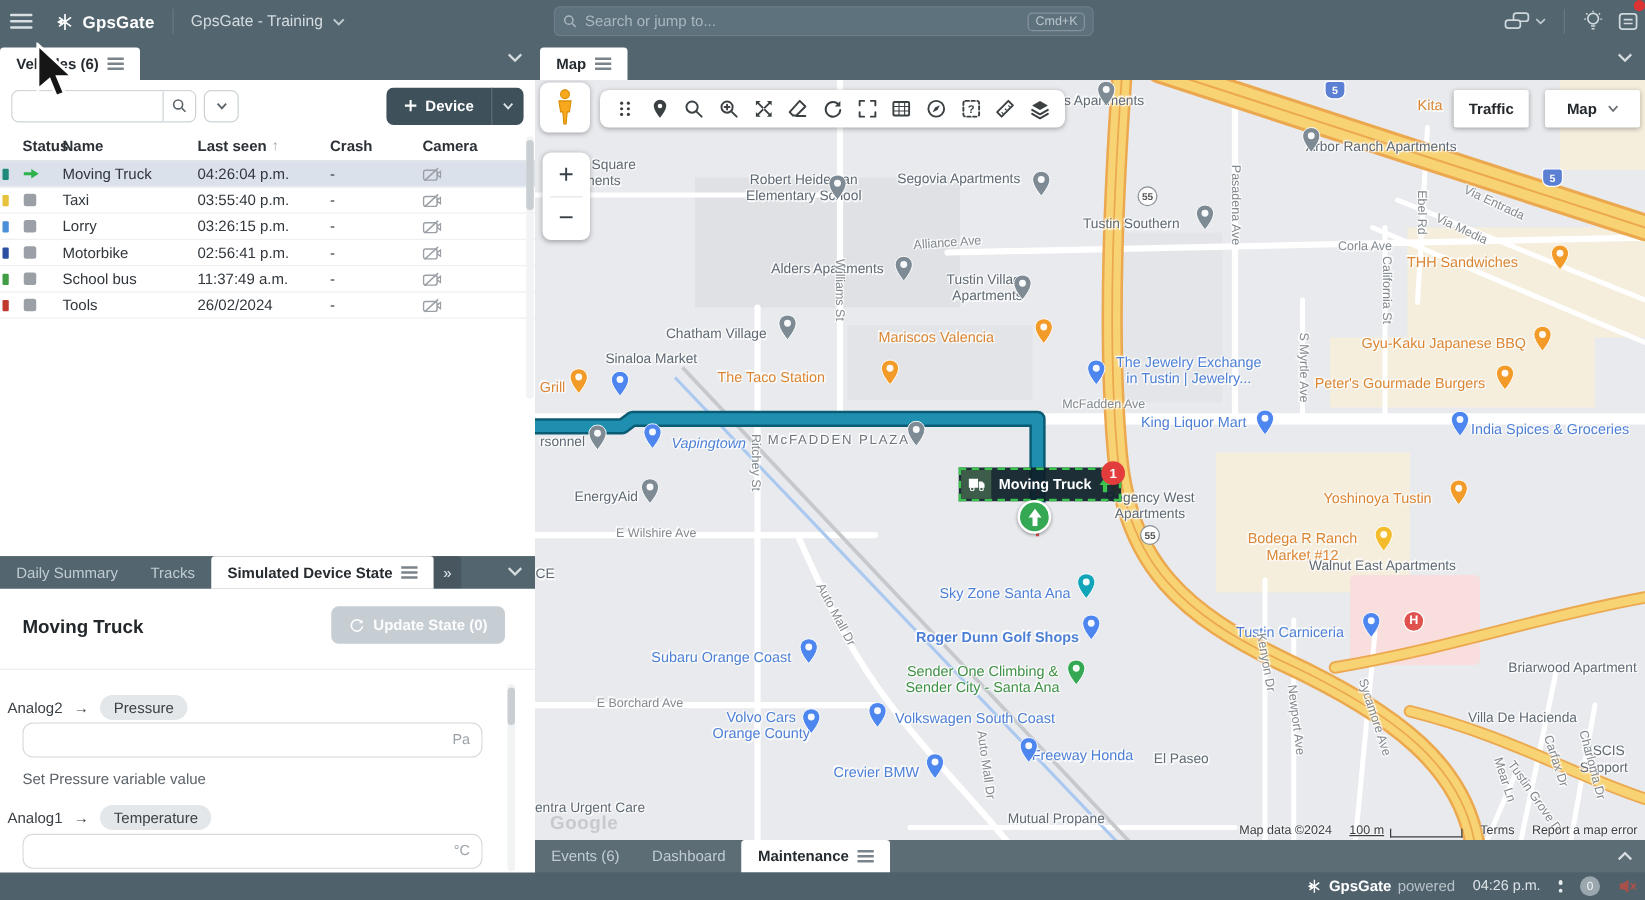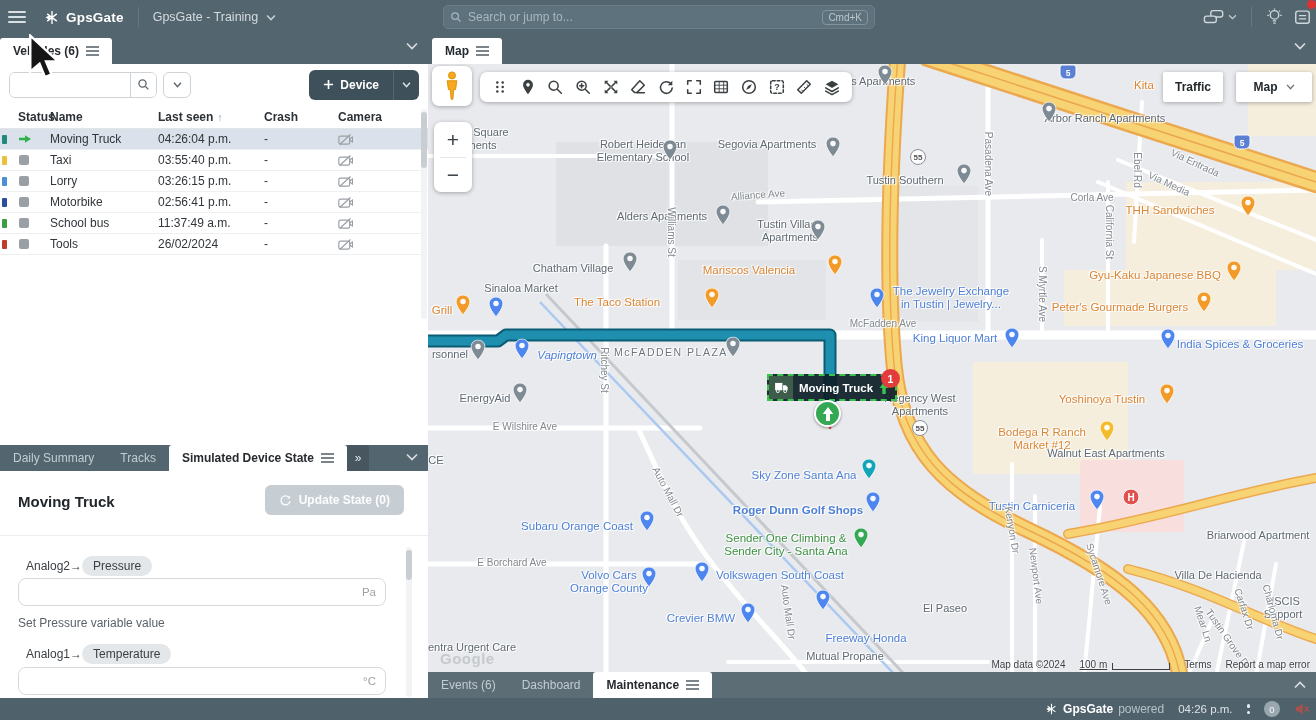--- a/index.html
+++ b/index.html
@@ -63,21 +63,21 @@
   #ltrack{position:absolute;right:1px;top:45px;width:6px;height:210px;background:#f1f3f4;border-radius:3px;}
   #lthumb{position:absolute;right:1px;top:48px;width:6px;height:56px;background:#c9ced3;border-radius:3px;}
 
   
   #detail-tabbar{left:0;top:445px;width:428px;height:26px;}
   #detail-body{position:absolute;left:0;top:471px;width:428px;height:229px;background:#fff;}
   #detail-title{position:absolute;left:18px;top:22px;font-size:15px;font-weight:700;color:#22272b;}
   #update-btn{position:absolute;right:24px;top:14px;height:30px;background:#c6cdd3;border:0;border-radius:6px;color:#fdfdfd;
     font-size:12px;font-weight:600;display:flex;align-items:center;gap:7px;padding:0 14px;cursor:default;}
   #fields{position:absolute;left:0;top:64px;width:428px;height:165px;border-top:1px solid #eceff1;overflow:hidden;}
-  .frow{position:absolute;left:26px;display:flex;align-items:center;font-size:12px;color:#3a4045;}
+  .frow{position:absolute;left:6px;display:flex;align-items:center;gap:9px;font-size:12px;color:#3a4045;}
   .pill{background:#e3e7ea;border-radius:11px;padding:3px 11px;font-size:12px;color:#3a4045;}
   .finput{position:absolute;left:18px;width:368px;height:28px;border:1px solid #d5d9dd;border-radius:8px;background:#fff;}
   .finput input{width:100%;height:100%;border:0;outline:none;border-radius:8px;padding:0 30px 0 10px;font-size:12px;}
   .unit{position:absolute;right:9px;top:7px;font-size:11.5px;color:#9aa1a8;pointer-events:none;}
   .fhelp{position:absolute;left:18px;font-size:12px;color:#5b6268;}
   #dtrack{position:absolute;right:16px;top:76px;width:6px;height:150px;background:#f1f3f4;border-radius:3px;}
   #dthumb{position:absolute;right:16px;top:79px;width:6px;height:30px;background:#c9ced3;border-radius:3px;}
 
   
   #map-tabbar{left:428px;top:34px;width:888px;height:30px;}
@@ -555,21 +555,21 @@
         <div class="mlabel lab-blue" style="left: 149px; top: 463px;">Subaru Orange Coast</div>
         <div class="mlabel lab-street" style="left: 240px; top: 428px; transform: translate(-50%, -50%) rotate(62deg);">Auto Mall Dr</div>
         <div class="mlabel lab-street" style="left: 360px; top: 548px; transform: translate(-50%, -50%) rotate(82deg);">Auto Mall Dr</div>
         <div class="mlabel lab-gray" style="left: 812px; top: 471px; padding-left: 36px;">Briarwood Apartment</div>
         <div class="mlabel lab-street" style="left: 84px; top: 499px;">E Borchard Ave</div>
         <div class="mlabel lab-blue" style="left: 181px; top: 518px;">Volvo Cars
 Orange County</div>
         <div class="mlabel lab-blue" style="left: 352px; top: 512px;">Volkswagen South Coast</div>
         <div class="mlabel lab-gray" style="left: 790px; top: 511px;">Villa De Hacienda</div>
         <div class="mlabel lab-blue" style="left: 273px; top: 555px;">Crevier BMW</div>
-        <div class="mlabel lab-blue" style="left: 438px; top: 542px; margin-top: 33px;">Freeway Honda</div>
+        <div class="mlabel lab-blue" style="left: 438px; top: 542px;">Freeway Honda</div>
         <div class="mlabel lab-gray" style="left: 517px; top: 544px;">El Paseo</div>
         <div class="mlabel lab-gray" style="left: 855px; top: 544px;">USCIS
 Support</div>
         <div class="mlabel lab-gray" style="left: 44px; top: 583px;">entra Urgent Care</div>
         <div class="mlabel lab-gray" style="left: 417px; top: 592px;">Mutual Propane</div>
         <div class="mlabel lab-street" style="left: 584px; top: 466px; transform: translate(-50%, -50%) rotate(80deg);">Kenyon Dr</div>
         <div class="mlabel lab-street" style="left: 608px; top: 512px; transform: translate(-50%, -50%) rotate(83deg);">Newport Ave</div>
         <div class="mlabel lab-street" style="left: 671px; top: 510px; transform: translate(-50%, -50%) rotate(72deg);">Sycamore Ave</div>
         <div class="mlabel lab-street" style="left: 816px; top: 545px; transform: translate(-50%, -50%) rotate(72deg);">Carfax Dr</div>
         <div class="mlabel lab-street" style="left: 845px; top: 548px; transform: translate(-50%, -50%) rotate(75deg);">Charloma Dr</div>

